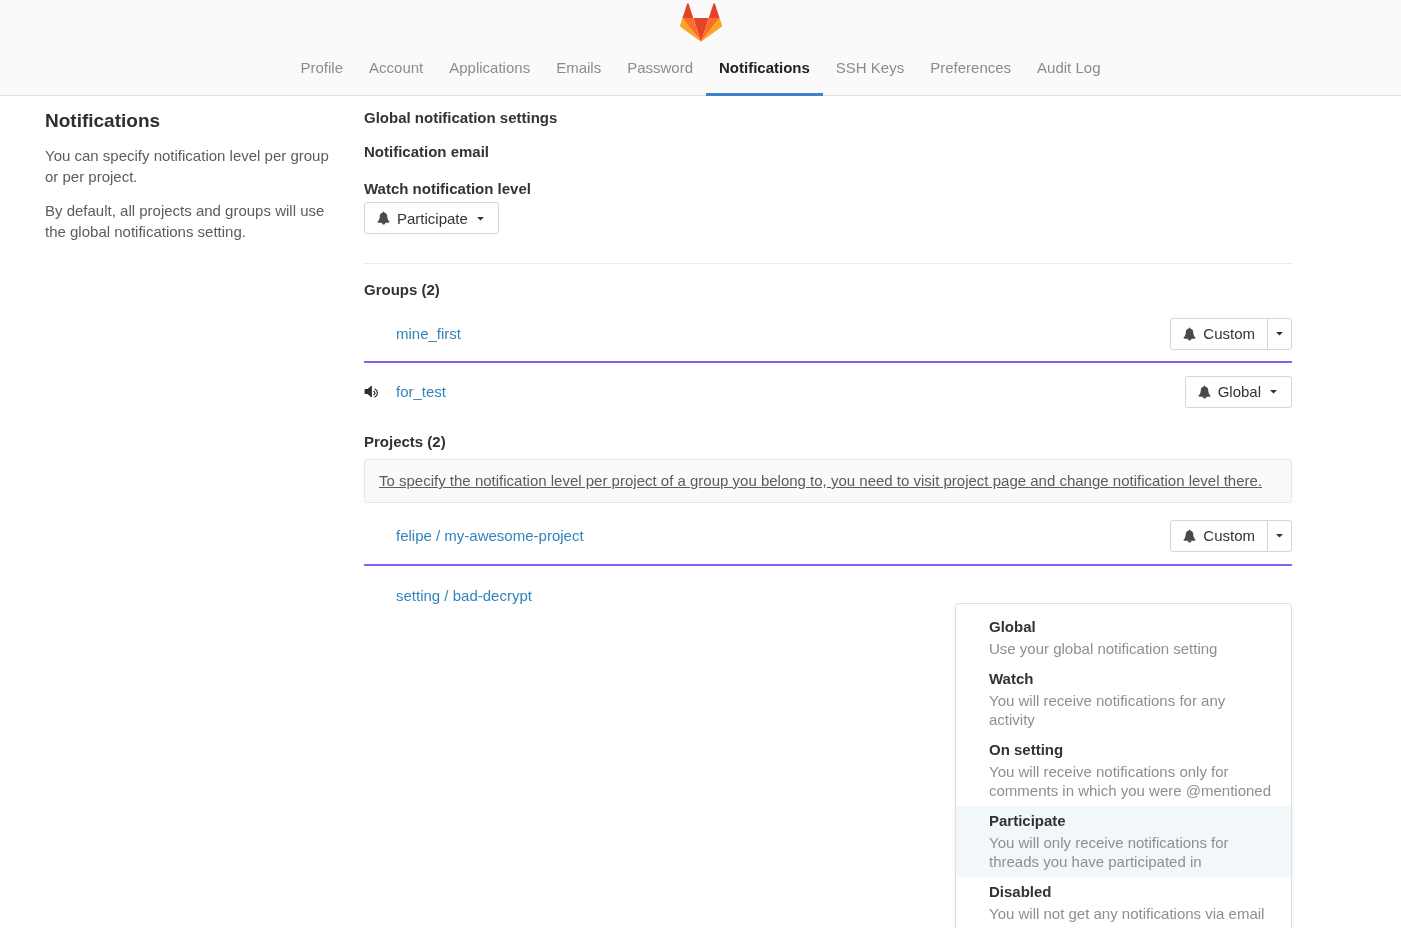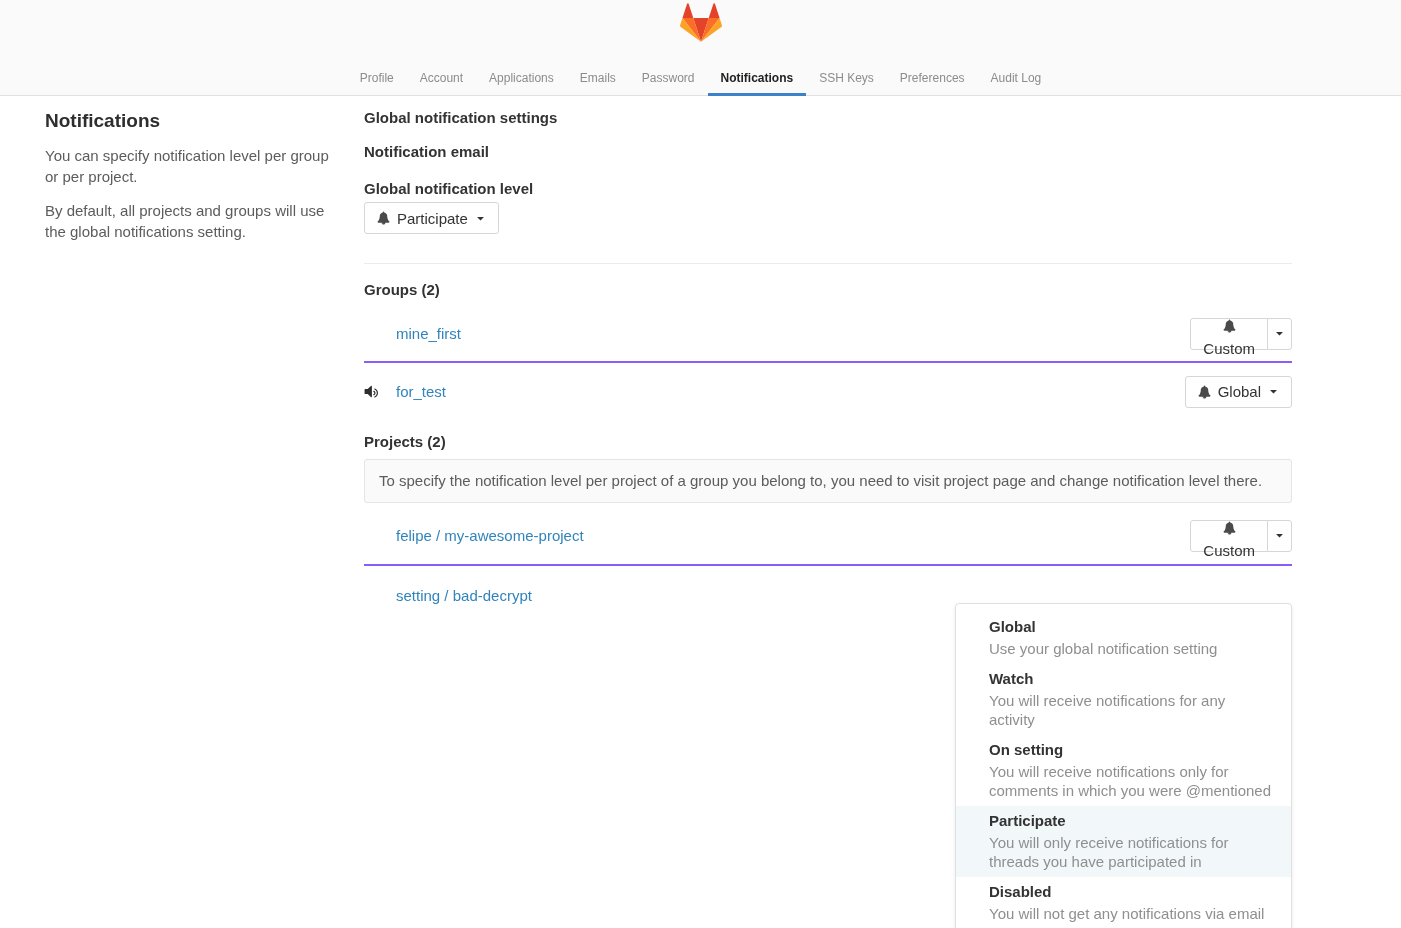--- a/index.html
+++ b/index.html
@@ -13,21 +13,21 @@
   
   .header {
     position: absolute; top: 0; left: 0; width: 100%; height: 96px;
     background: #fafafa; border-bottom: 1px solid #e1e1e1;
   }
   .header-inner { width: 1336px; height: 100%; margin: 0 auto; position: relative; }
   .logo { position: absolute; top: 3px; left: 50%; transform: translateX(-50%); width: 42px; height: 39px; cursor: pointer; }
   .logo svg { width: 100%; height: 100%; display: block; }
   .nav { position: absolute; bottom: -1px; left: 0; width: 100%; display: flex; justify-content: center; }
   .tab {
-    padding: 11px 13px 8px; font-size: 12px; color: #8c8c8c;
+    padding: 11px 13px 17px; font-size: 15px; color: #8c8c8c;
     border-bottom: 3px solid transparent; cursor: pointer; white-space: nowrap;
   }
   .tab.active { color: #222; font-weight: 700; border-bottom-color: #3b82c8; }
 
   
   .sidebar { position: absolute; left: 45px; top: 96px; width: 300px; }
   .sidebar .page-title { font-size: 19px; font-weight: 700; margin: 14px 0 0; color: #2e2e2e; }
   .sidebar p { font-size: 15px; line-height: 21px; color: #5c5c5c; margin: 13px 0 0; }
 
   
@@ -53,42 +53,42 @@
     display: inline-flex; align-items: center; gap: 7px; height: 32px;
     padding: 0 12px; background: #fff; border: 1px solid #d6d6d6;
     border-radius: 3px; font-size: 15px; color: #333; cursor: pointer;
   }
   .btn svg { display: block; }
   .bell svg { width: 13px; height: 14px; fill: #4a4a4a; }
   .caret svg { width: 11px; height: 11px; fill: #333; }
   .level-btn { margin-top: 5px; }
 
   .btn-group { display: inline-flex; }
-  .btn-group .btn-main { border-radius: 3px 0 0 3px; flex-direction: column; }
+  .btn-group .btn-main { border-radius: 3px 0 0 3px; }
   .btn-group .btn-caret {
     border-radius: 0 3px 3px 0; border-left: 1px solid #d6d6d6; margin-left: -1px;
     width: 25px; padding: 0; justify-content: center;
   }
 
   .hr { border: none; border-top: 1px solid #ececec; margin: 29px 0 0; }
   .list-title { font-size: 15px; font-weight: 700; color: #333; }
   .t-groups { margin-top: 17px; }
   .t-projects { margin-top: 13px; }
 
   .list { margin-top: 8px; }
   .list-row { display: flex; align-items: center; min-height: 57px; }
   .list-row.bordered { border-bottom: 2px solid #8b5cf6; }
   .row-icon { width: 32px; flex: none; display: flex; align-items: center; }
   .row-icon svg { width: 17px; height: 17px; fill: #2e2e2e; }
   .row-link { color: #3084bb; text-decoration: none; cursor: pointer; }
   .row-actions { margin-left: auto; }
 
   .notice {
     margin-top: 9px; background: #fafafa; border: 1px solid #e5e5e5;
-    border-radius: 3px; padding: 11px 14px; color: #5c5c5c; line-height: 20px;
+    border-radius: 3px; padding: 11px 14px; color: #5c5c5c; line-height: 20px; text-decoration: underline;
   }
   .proj-list { margin-top: 4px; }
   .proj-list .list-row { min-height: 59px; }
 
   
   .dropdown-menu {
     position: absolute; left: 955px; top: 603px; width: 337px; z-index: 10;
     background: #fff; border: 1px solid #e0e0e0; border-radius: 4px;
     box-shadow: 0 2px 4px rgba(0,0,0,.08); padding: 8px 0;
   }
@@ -131,21 +131,21 @@
   <h1 class="page-title">Notifications</h1>
   <p>You can specify notification level per group or per project.</p>
   <p>By default, all projects and groups will use the global notifications setting.</p>
 </div>
 
 <div class="main">
   <div class="section-title">Global notification settings</div>
 
   <div class="form-label lbl-email">Notification email</div>
 
-  <div class="form-label lbl-level">Global notification level</div>
+  <div class="form-label lbl-level">Watch notification level</div>
   <button class="btn level-btn">
     <span class="bell">
         <svg viewBox="0 0 1792 1792">
           <path d="M912 1696q0-16-16-16-59 0-101.5-42.5T752 1536q0-16-16-16t-16 16q0 73 51.5 124.5T896 1712q16 0 16-16zm816-288q0 52-38 90t-90 38h-448q0 106-75 181t-181 75-181-75-75-181H192q-52 0-90-38t-38-90q50-42 91-88t85-119.5 74.5-158.5 50-206T384 576q0-152 117-282.5T808 135q-8-19-8-39 0-40 28-68t68-28 68 28 28 68q0 20-8 39 190 28 307 158.5T1408 576q0 139 19.5 260t50 206 74.5 158.5 85 119.5 91 88z"></path>
         </svg>
       </span>
     <span>Participate</span>
     <span class="caret">
         <svg viewBox="0 0 1792 1792">
           <path d="M1408 704q0 26-19 45l-448 448q-19 19-45 19t-45-19L403 749q-19-19-19-45t19-45 45-19h896q26 0 45 19t19 45z"></path>

